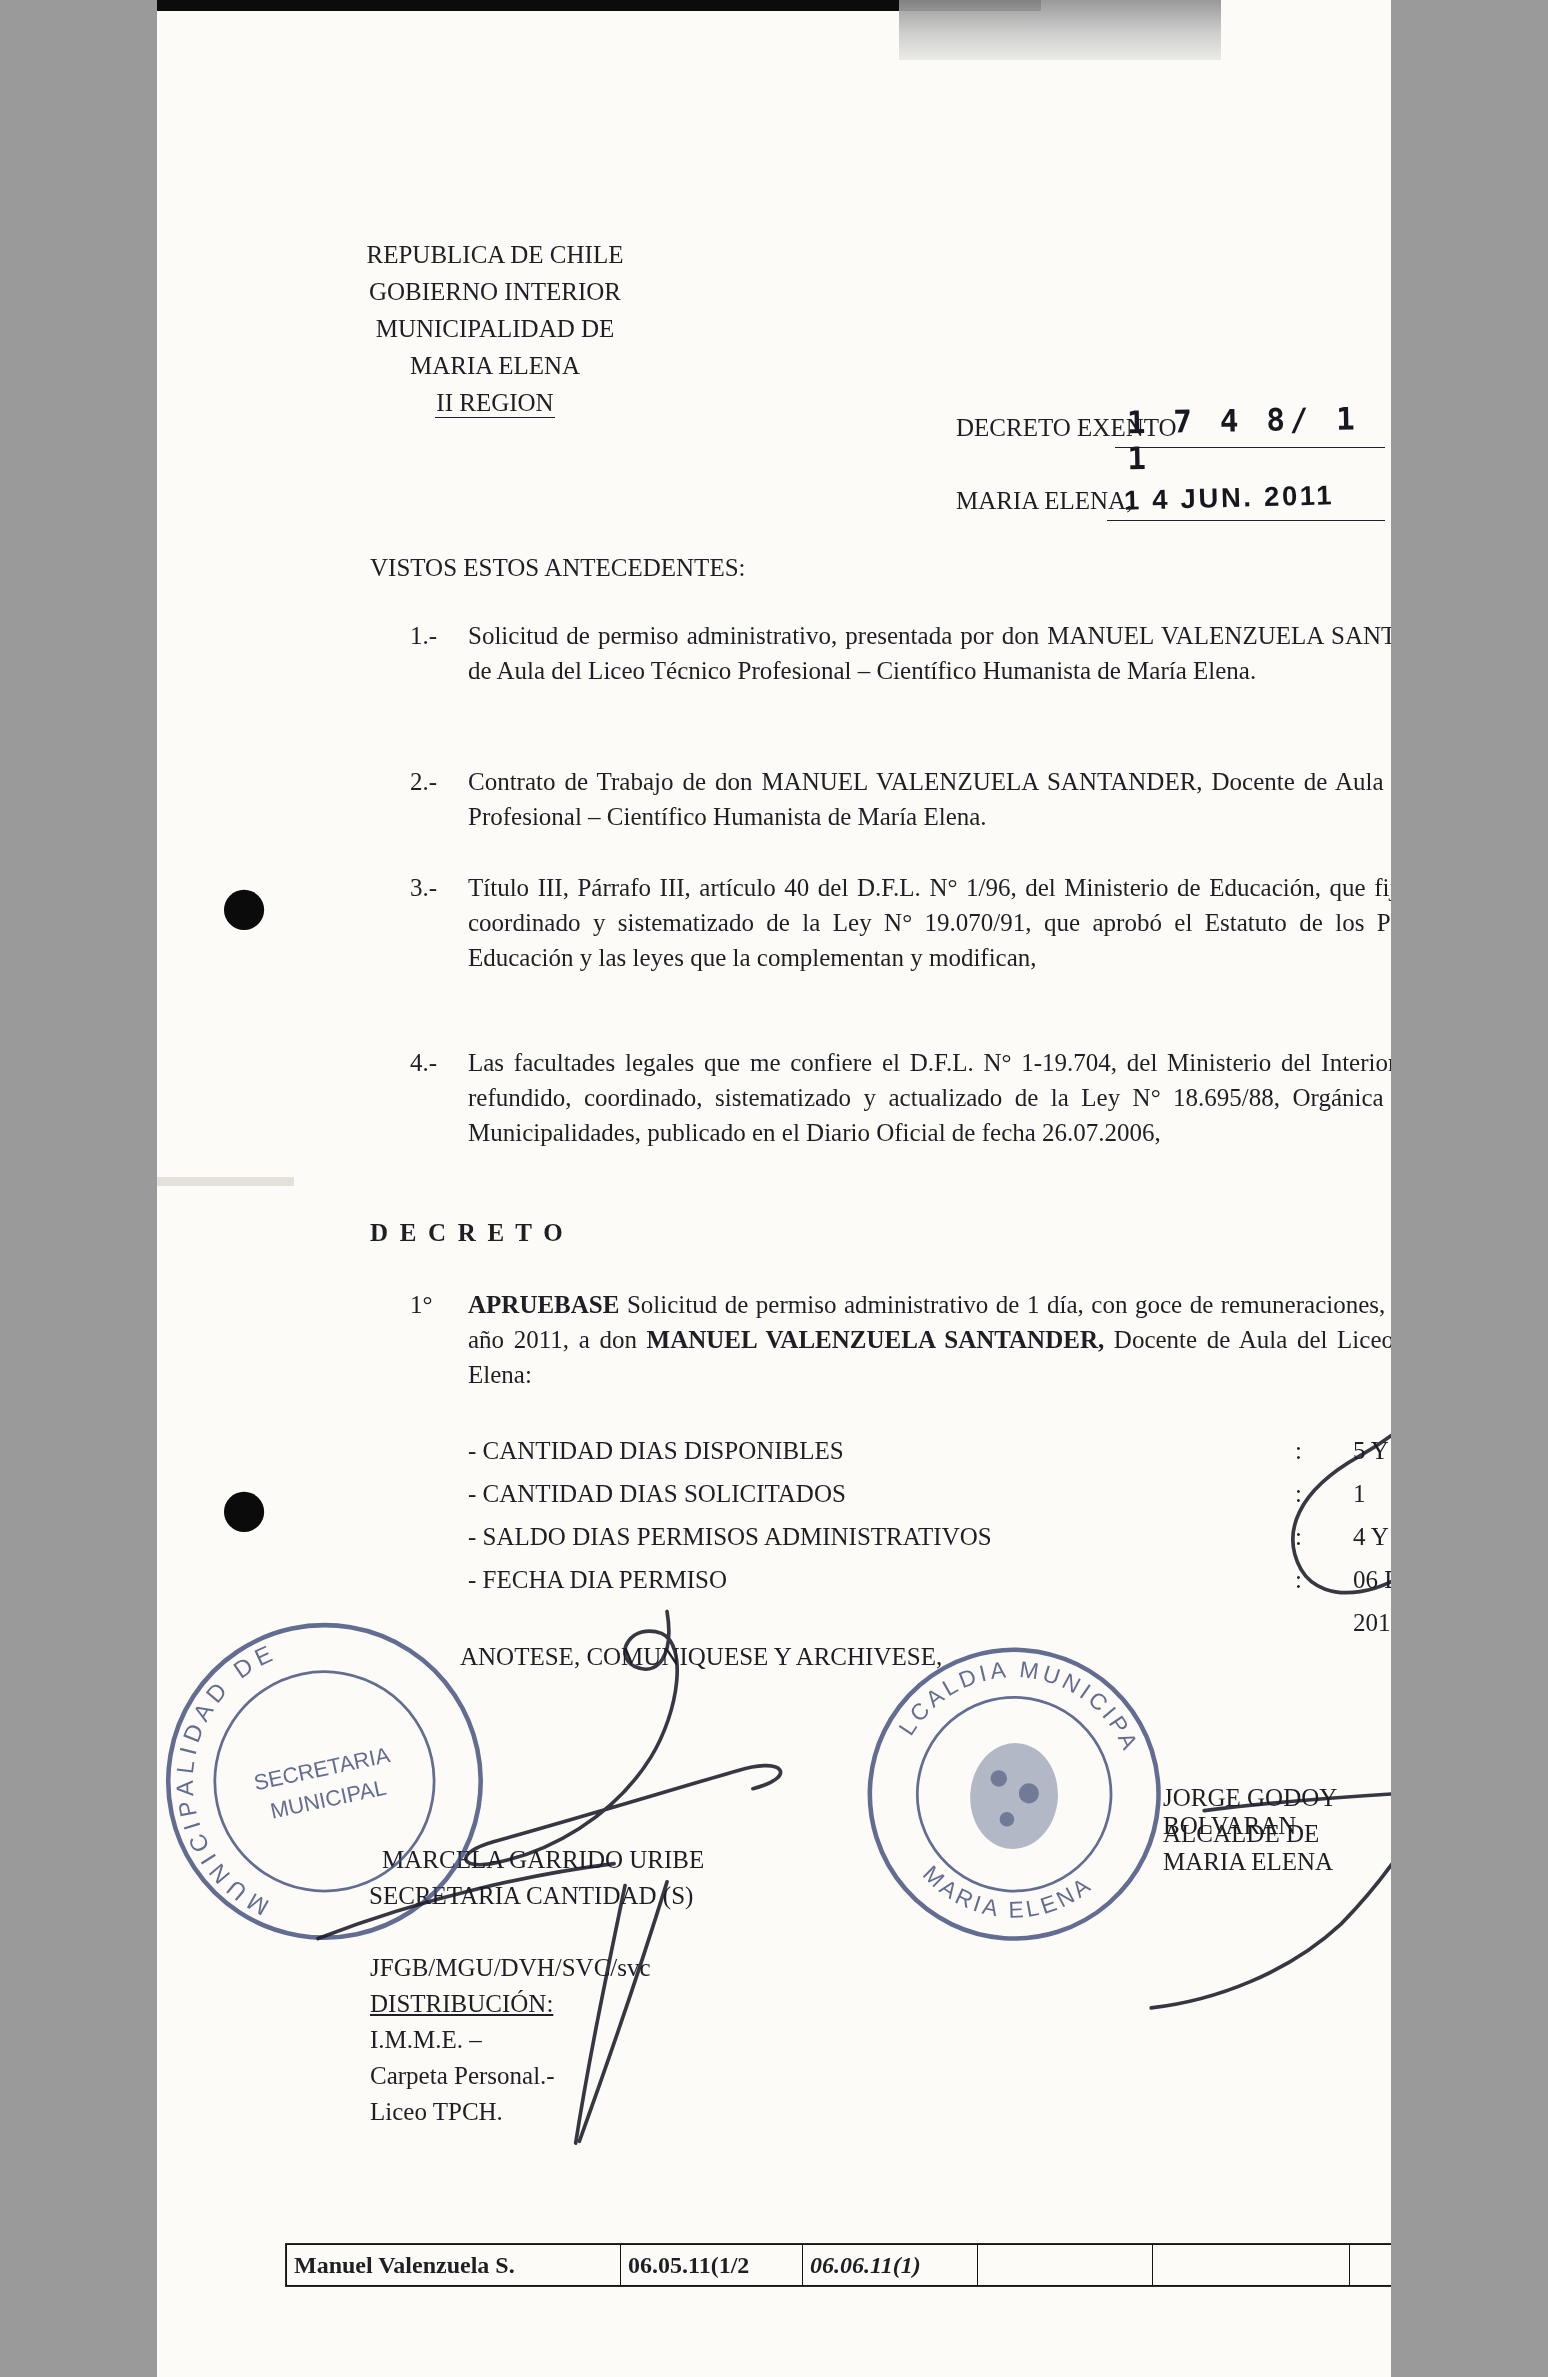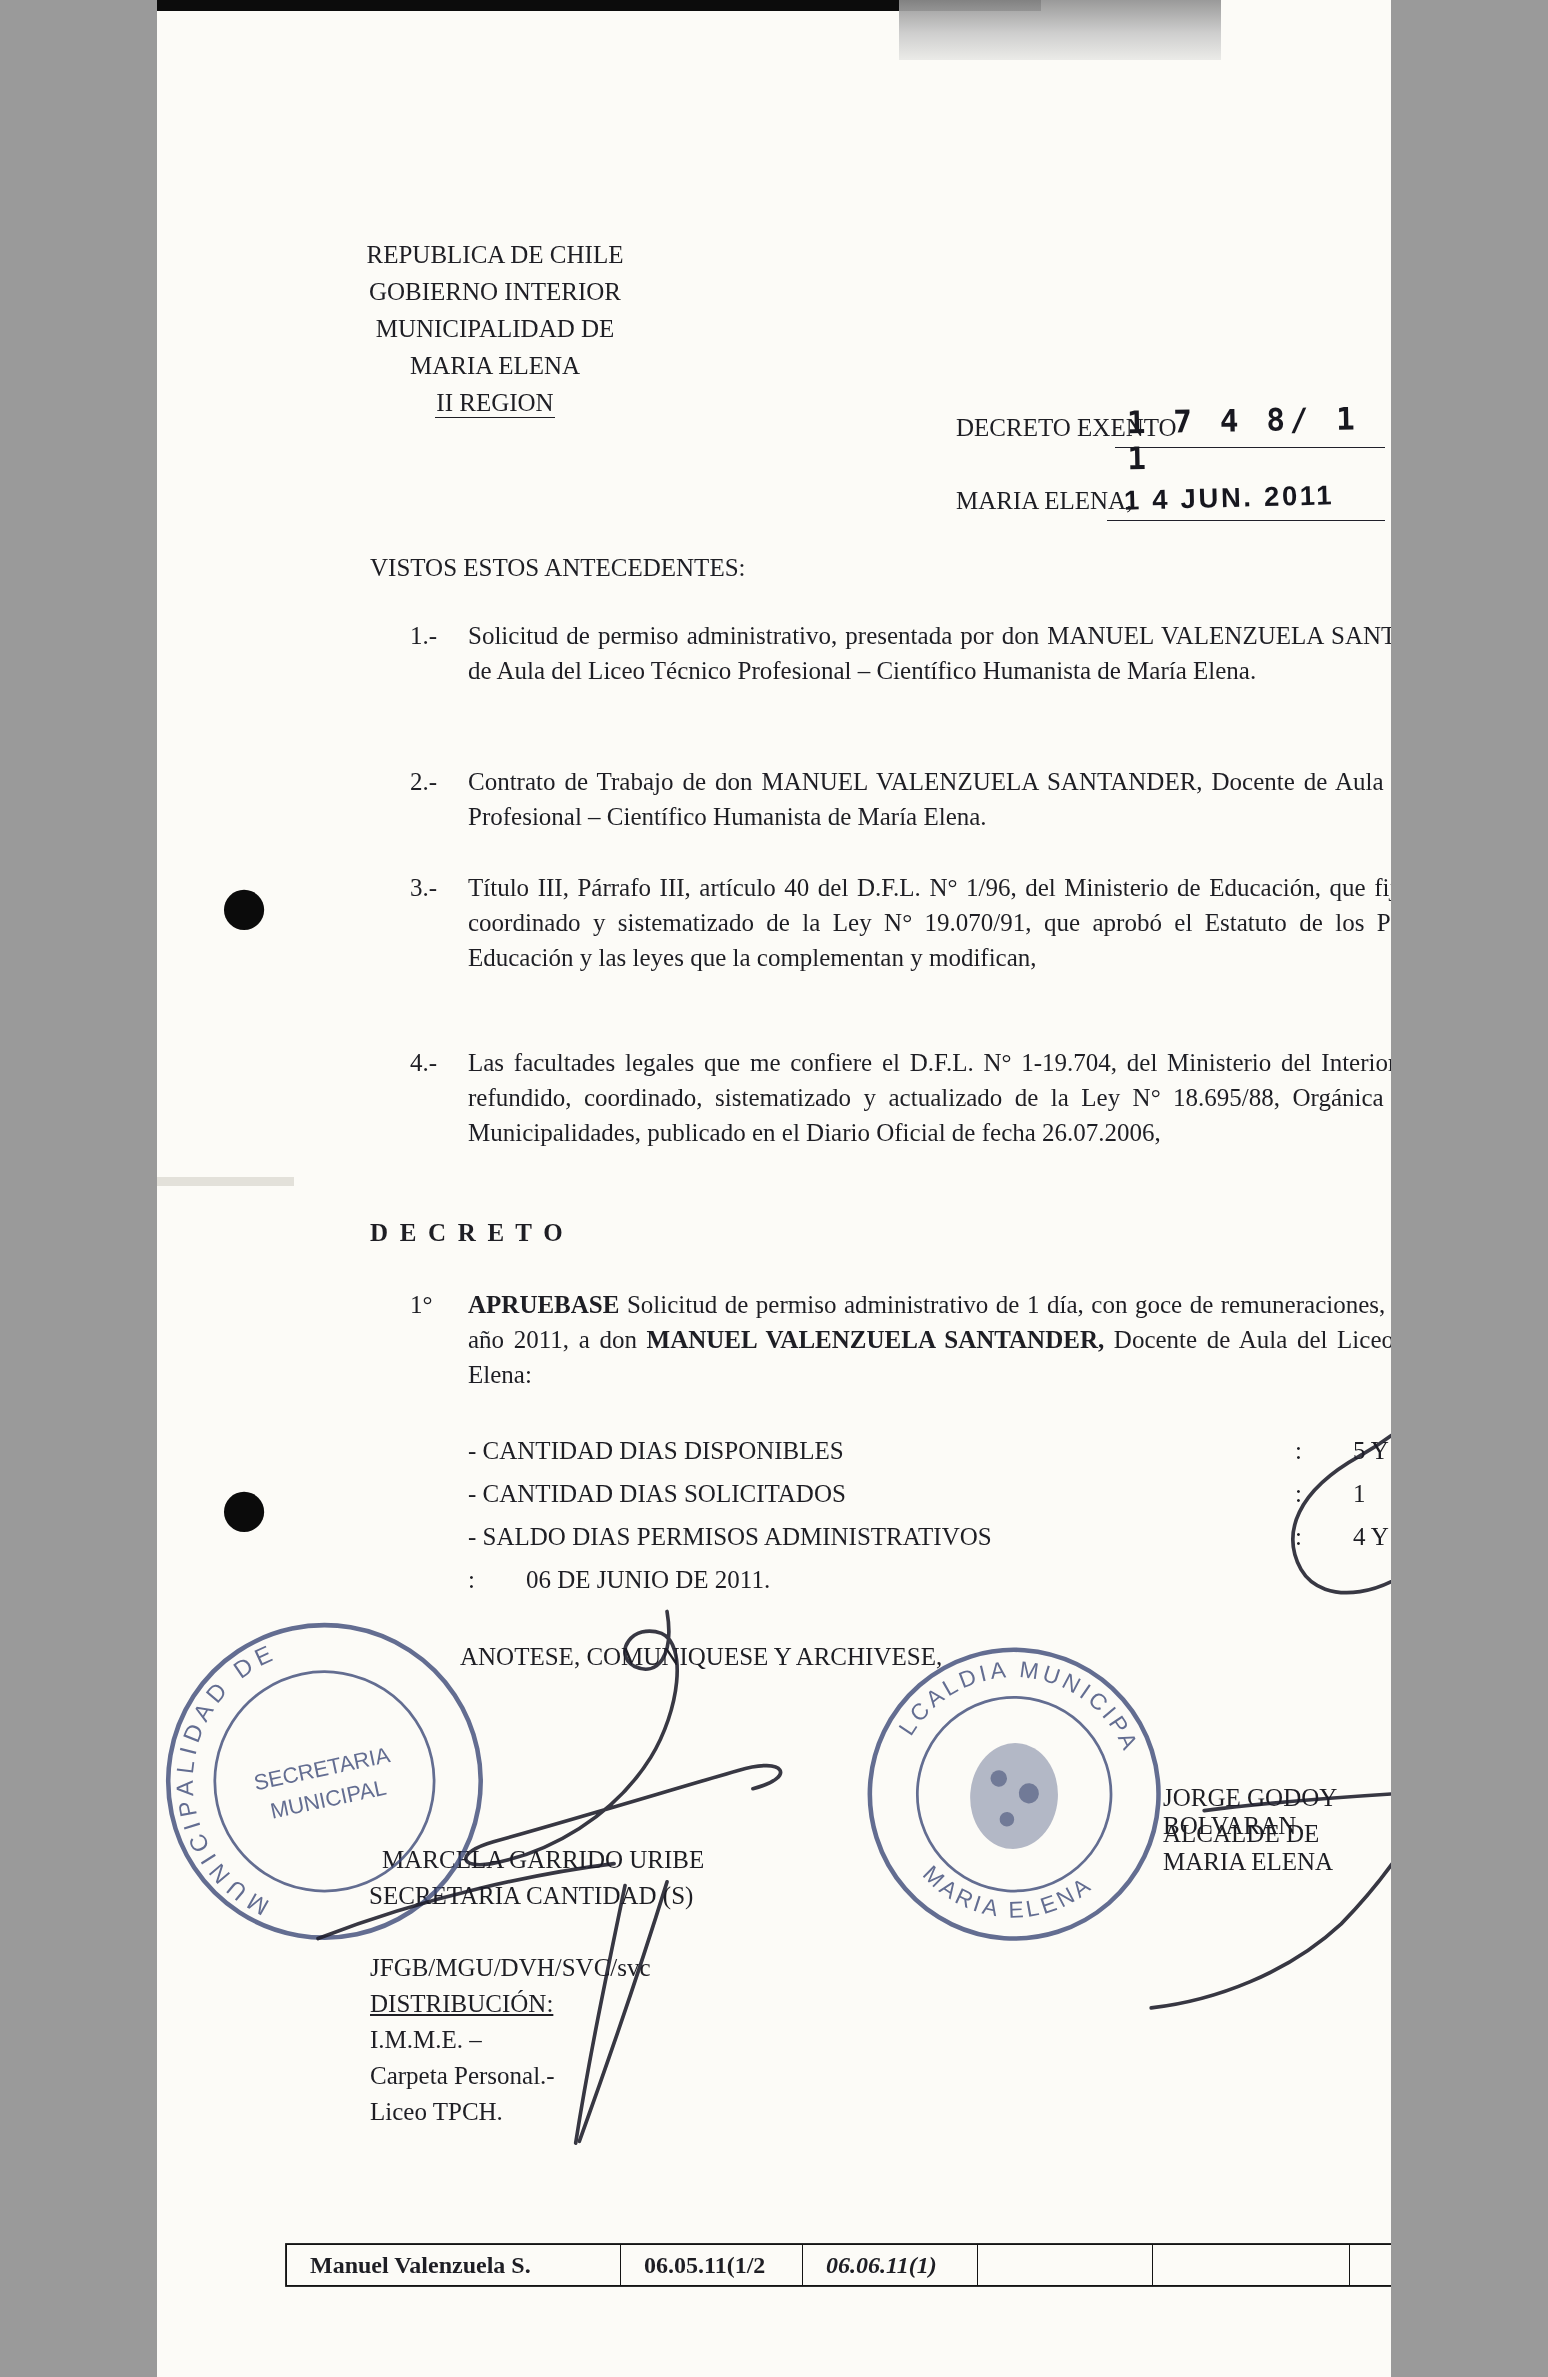--- a/index.html
+++ b/index.html
@@ -39,21 +39,21 @@
   .day-colon { width:29px; flex:none; }
   .day-value { flex:1;margin-left:29px; }
   .closing { left:303px; font-size:25px; }
   .sig-name { font-size:25px; }
   .footer-block { left:213px; font-size:25px; line-height:36px; }
   .underlined { text-decoration:underline; }
   
   .btable { left:129px; top:2244px; display:flex; border:1.8px solid #141414;
             box-shadow:0 0 0 0.9px #141414; background:#fcfbf7; }
   .btable .cell { height:40px; line-height:40px; font-size:24px; font-weight:bold;
-                  border-right:1.8px solid #141414; padding-left:23px; box-sizing:border-box; }
+                  border-right:1.8px solid #141414; padding-left:7px; box-sizing:border-box; }
   .btable .cell:last-child { border-right:none; }
   .overlay { left:0; top:0; width:1549px; height:2377px; pointer-events:none; }
   .stamp-text { font-family:"Liberation Sans", sans-serif; }
 </style>
 </head>
 <body>
 
 <div class="page">
 
   <div class="abs top-strip"></div>
@@ -115,20 +115,21 @@
     <span class="day-label">- CANTIDAD DIAS SOLICITADOS</span>
     <span class="day-colon">:</span>
     <span class="day-value">1</span>
   </div>
   <div class="abs day-row" style="top:1515px;">
     <span class="day-label">- SALDO DIAS PERMISOS ADMINISTRATIVOS</span>
     <span class="day-colon">:</span>
     <span class="day-value">4 Y 1/2</span>
   </div>
   <div class="abs day-row" style="top:1558px;">
+    <span class="day-label">- FECHA DIA PERMISO</span>
     <span class="day-colon">:</span>
     <span class="day-value">06 DE JUNIO DE 2011.</span>
   </div>
 
   <div class="abs closing" style="top:1643px;">ANOTESE, COMUNIQUESE Y ARCHIVESE,</div>
 
   <div class="abs sig-name" style="left:225px; top:1846px;">MARCELA GARRIDO URIBE</div>
   <div class="abs sig-name" style="left:212px; top:1882px;">SECRETARIA CANTIDAD (S)</div>
 
   <div class="abs sig-name" style="left:1006px; top:1784px;">JORGE GODOY BOLVARAN</div>

